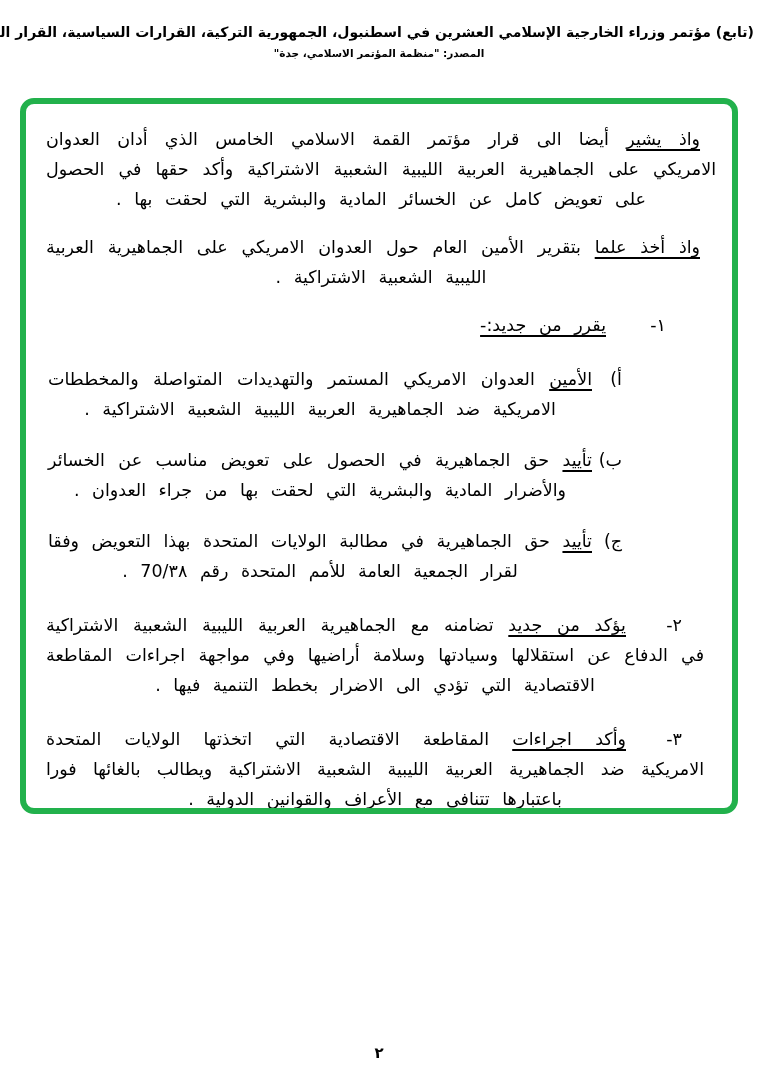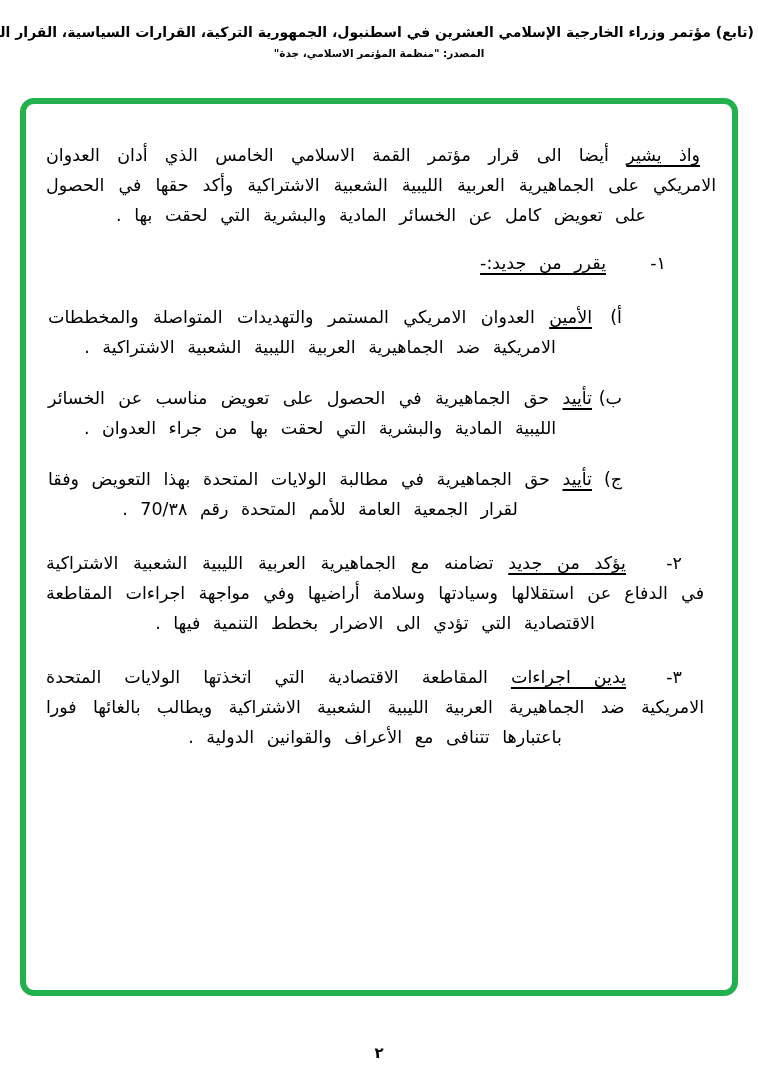--- a/index.html
+++ b/index.html
@@ -13,23 +13,23 @@
     overflow:hidden;
   }
   .header{
     position:absolute;top:24px;right:4px;left:4px;
     text-align:center;font-weight:bold;
   }
   .title{font-size:14px;white-space:nowrap;letter-spacing:0;}
   .source{font-size:10.5px;margin-top:7px;}
   .frame{
     position:absolute;top:98px;right:20px;
-    width:718px;height:898px;box-sizing:border-box;
+    width:718px;height:716px;box-sizing:border-box;
     border:6px solid #22b14c;border-radius:14px;
-    padding:36px 16px 8px 20px;
+    padding:20px 16px 8px 20px;
     overflow:hidden;
     background:#ffffff;
   }
   .para,.item{font-size:17.5px;line-height:30px;word-spacing:7px;}
   .para{
     margin:0 0 18px 0;
     text-align:justify;text-align-last:center;
     text-indent:16px;
   }
   .item{position:relative;margin-bottom:21px;}
@@ -60,48 +60,49 @@
 
   <div class="header">
     <div class="title">(تابع) مؤتمر وزراء الخارجية الإسلامي العشرين في اسطنبول، الجمهورية التركية، القرارات السياسية، القرار الرقم ٢٠/١٢-س</div>
     <div class="source">المصدر: "منظمة المؤتمر الاسلامي، جدة"</div>
   </div>
 
   <div class="frame">
 
     <p class="para"><span class="lead">واذ يشير</span><span> أيضا الى قرار مؤتمر القمة الاسلامي الخامس الذي أدان العدوان الامريكي على الجماهيرية العربية الليبية الشعبية الاشتراكية وأكد حقها في الحصول على تعويض كامل عن الخسائر المادية والبشرية التي لحقت بها .</span></p>
 
+    <p class="para"><span class="lead">واذ أخذ علما</span><span> بتقرير الأمين العام حول العدوان الامريكي على الجماهيرية العربية الليبية الشعبية الاشتراكية .</span></p>
 
     <div class="item item-one">
       <span class="marker">١-</span>
       <span class="body"><span class="lead">يقرر من جديد:-</span><span></span></span>
     </div>
 
     <div class="item item-letter">
       <span class="marker">أ)</span>
       <span class="body"><span class="lead">الأمين</span><span> العدوان الامريكي المستمر والتهديدات المتواصلة والمخططات الامريكية ضد الجماهيرية العربية الليبية الشعبية الاشتراكية .</span></span>
     </div>
 
     <div class="item item-letter">
       <span class="marker">ب)</span>
-      <span class="body"><span class="lead">تأييد</span><span> حق الجماهيرية في الحصول على تعويض مناسب عن الخسائر الليبية المادية والبشرية التي لحقت بها من جراء العدوان .</span></span>
+      <span class="body"><span class="lead">تأييد</span><span> حق الجماهيرية في الحصول على تعويض مناسب عن الخسائر والأضرار المادية والبشرية التي لحقت بها من جراء العدوان .</span></span>
     </div>
 
     <div class="item item-letter">
       <span class="marker">ج)</span>
       <span class="body"><span class="lead">تأييد</span><span> حق الجماهيرية في مطالبة الولايات المتحدة بهذا التعويض وفقا لقرار الجمعية العامة للأمم المتحدة رقم 70/٣٨ .</span></span>
     </div>
 
     <div class="item item-num">
       <span class="marker">٢-</span>
       <span class="body"><span class="lead">يؤكد من جديد</span><span> تضامنه مع الجماهيرية العربية الليبية الشعبية الاشتراكية في الدفاع عن استقلالها وسيادتها وسلامة أراضيها وفي مواجهة اجراءات المقاطعة الاقتصادية التي تؤدي الى الاضرار بخطط التنمية فيها .</span></span>
     </div>
 
     <div class="item item-num">
       <span class="marker">٣-</span>
-      <span class="body"><span class="lead">يدين اجراءات</span><span> المقاطعة الاقتصادية التي اتخذتها الولايات المتحدة الامريكية ضد الجماهيرية العربية الليبية الشعبية الاشتراكية ويطالب بالغائها فورا باعتبارها تتنافى مع الأعراف والقوانين الدولية .</span></span>
+      <span class="body"><span class="lead">وأكد اجراءات</span><span> المقاطعة الاقتصادية التي اتخذتها الولايات المتحدة الامريكية ضد الجماهيرية العربية الليبية الشعبية الاشتراكية ويطالب بالغائها فورا باعتبارها تتنافى مع الأعراف والقوانين الدولية .</span></span>
     </div>
 
   </div>
 
   <div class="pagenum">٢</div>
 
 </div>
 
 </body></html>

